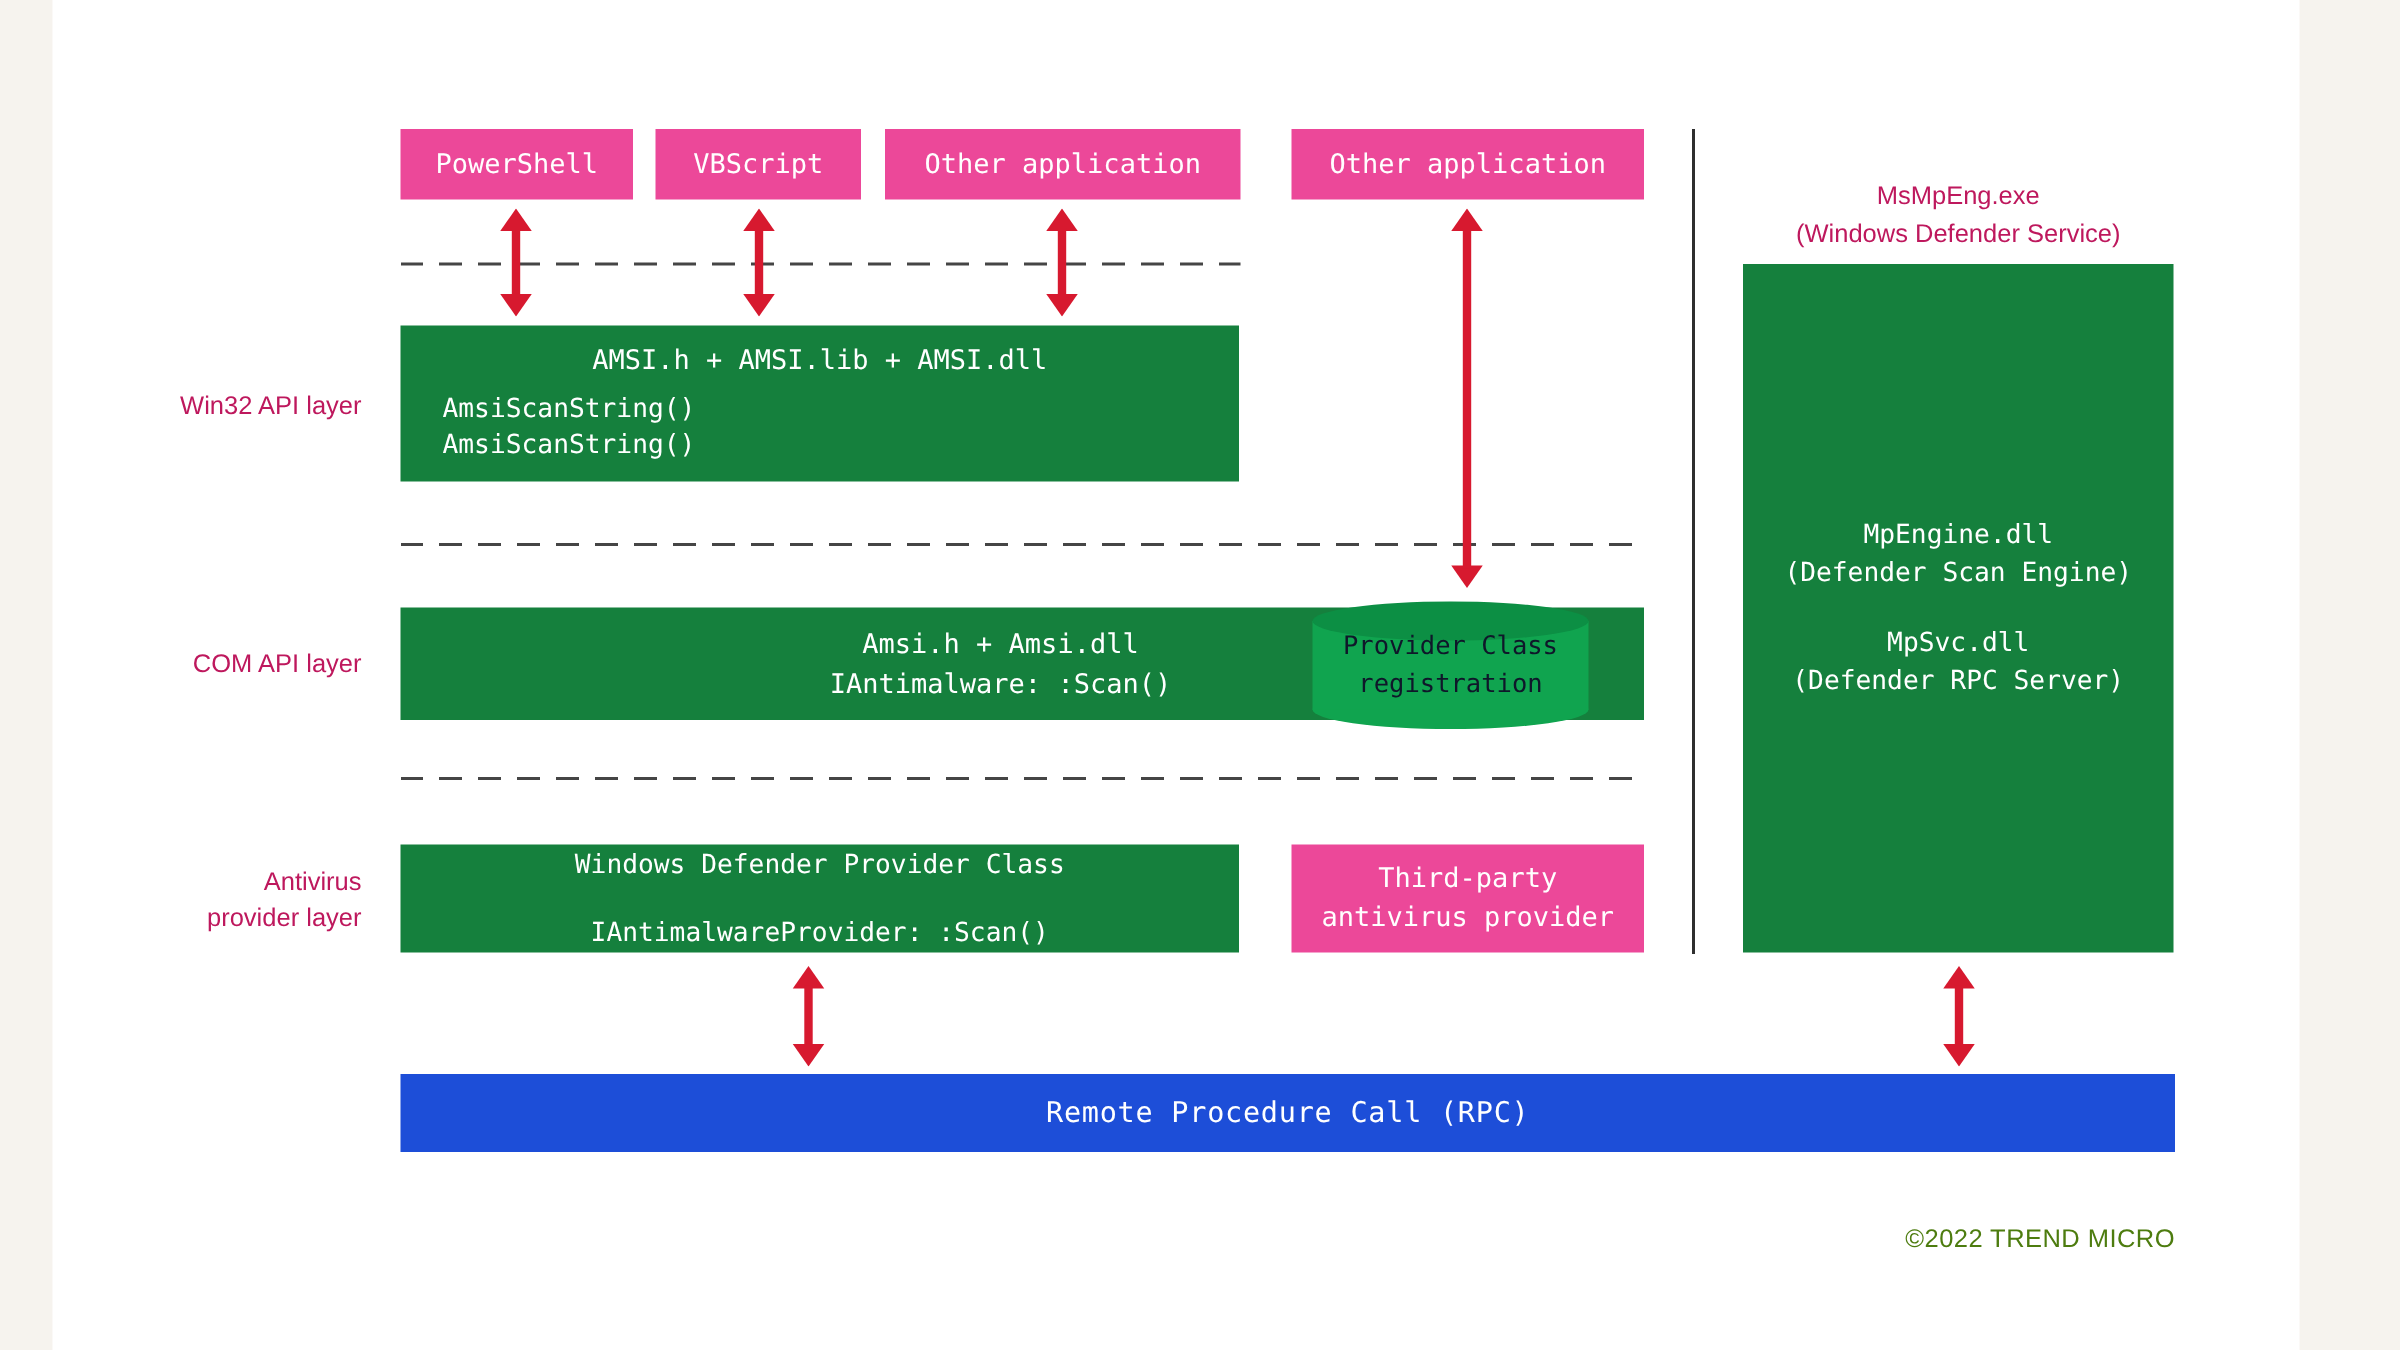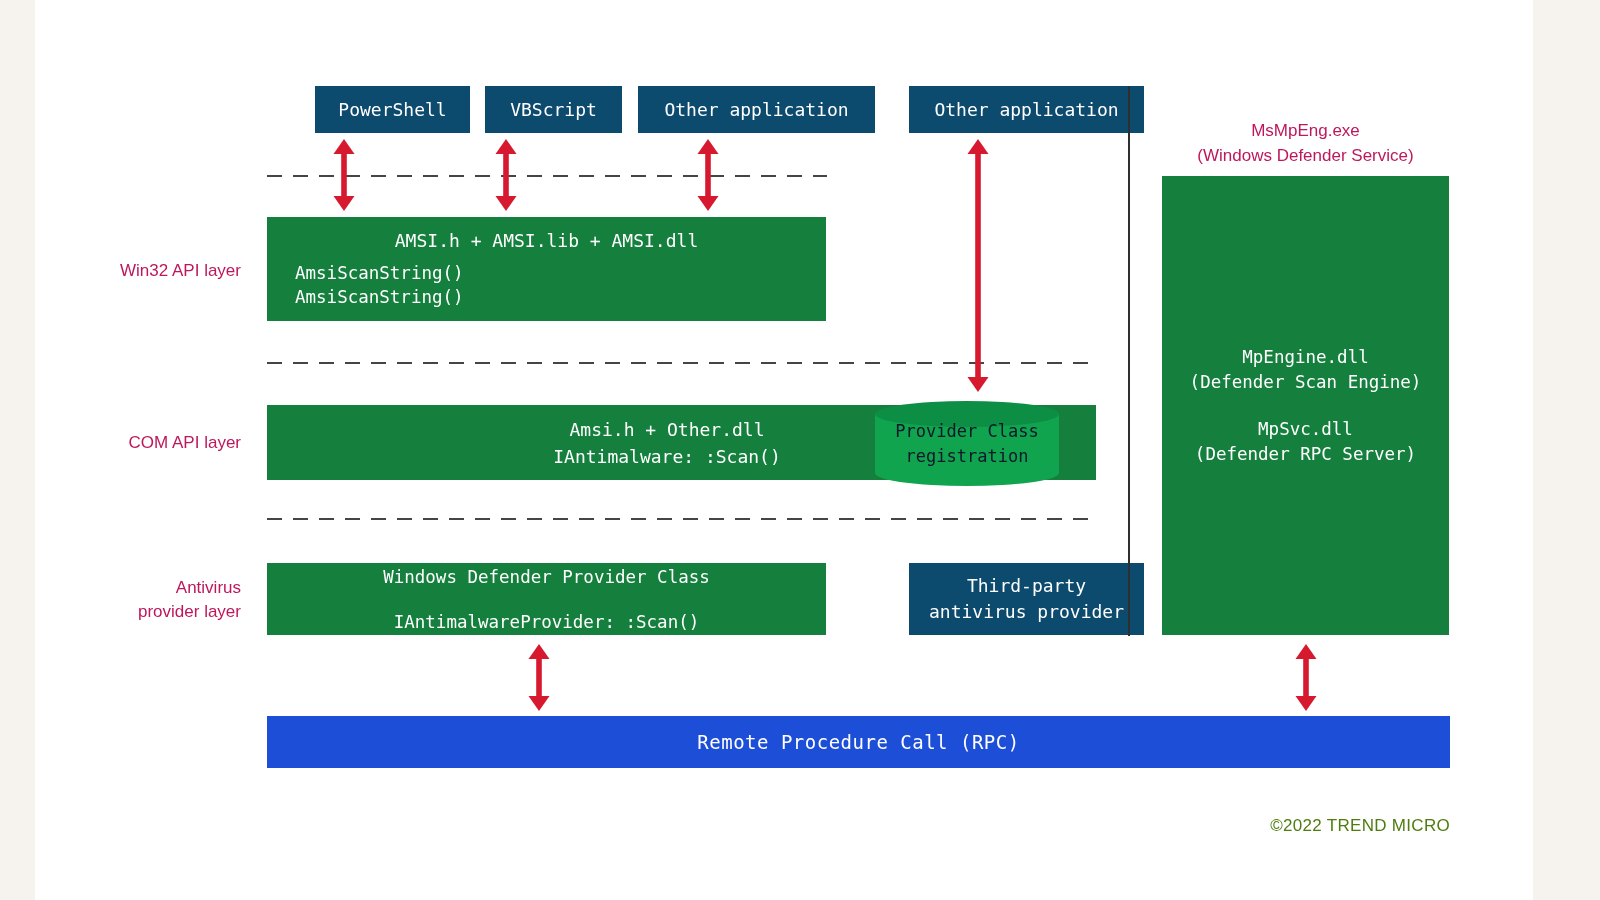--- a/index.html
+++ b/index.html
@@ -12,21 +12,21 @@
   .page{position:relative;width:1600px;height:900px;}
   .canvas{position:absolute;left:35px;top:0;width:1498px;height:900px;background:#ffffff;}
 
   .box{
     position:absolute;
     display:flex;flex-direction:column;align-items:center;justify-content:center;
     color:#ffffff;
     font-family:"DejaVu Sans Mono","Liberation Mono",monospace;
     text-align:center;
   }
-  .blue{background:#0c4a6e;margin-left:48px;}
+  .blue{background:#ec4899;}
   .orange{background:#15803d;}
   .olive{background:#1d4ed8;}
 
   .topbox{font-size:18px;}
 
   .dash{
     position:absolute;height:2px;
     background:repeating-linear-gradient(90deg,#454545 0 15px,transparent 15px 26px);
   }
   .vline{position:absolute;width:2px;background:#2f2f2f;}
@@ -126,21 +126,21 @@
   <div class="box orange amsi-box" style="left:267px;top:217px;width:559px;height:104px;">
     <span class="amsi-title">AMSI.h + AMSI.lib + AMSI.dll</span>
     <span class="amsi-fn" style="align-self:flex-start;">AmsiScanString()</span>
     <span class="amsi-fn" style="align-self:flex-start;">AmsiScanString()</span>
   </div>
 
   <div class="side-label" style="top:431px;">COM API layer</div>
 
   <div class="box orange" style="left:267px;top:405px;width:829px;height:75px;">
     <div class="two-line" style="position:absolute;left:0;top:0;width:800px;height:75px;display:flex;flex-direction:column;align-items:center;justify-content:center;">
-      <span>Amsi.h + Other.dll</span>
+      <span>Amsi.h + Amsi.dll</span>
       <span>IAntimalware: :Scan()</span>
     </div>
   </div>
 
   <svg class="cyl-wrap" width="190" height="88" viewBox="0 0 190 88">
     <ellipse cx="95" cy="73" rx="92" ry="13" fill="#10a44f"></ellipse>
     <rect x="3" y="14" width="184" height="59" fill="#10a44f"></rect>
     <ellipse cx="95" cy="14" rx="92" ry="13" fill="#0c8f44"></ellipse>
   </svg>
   <div class="cyl-text">

